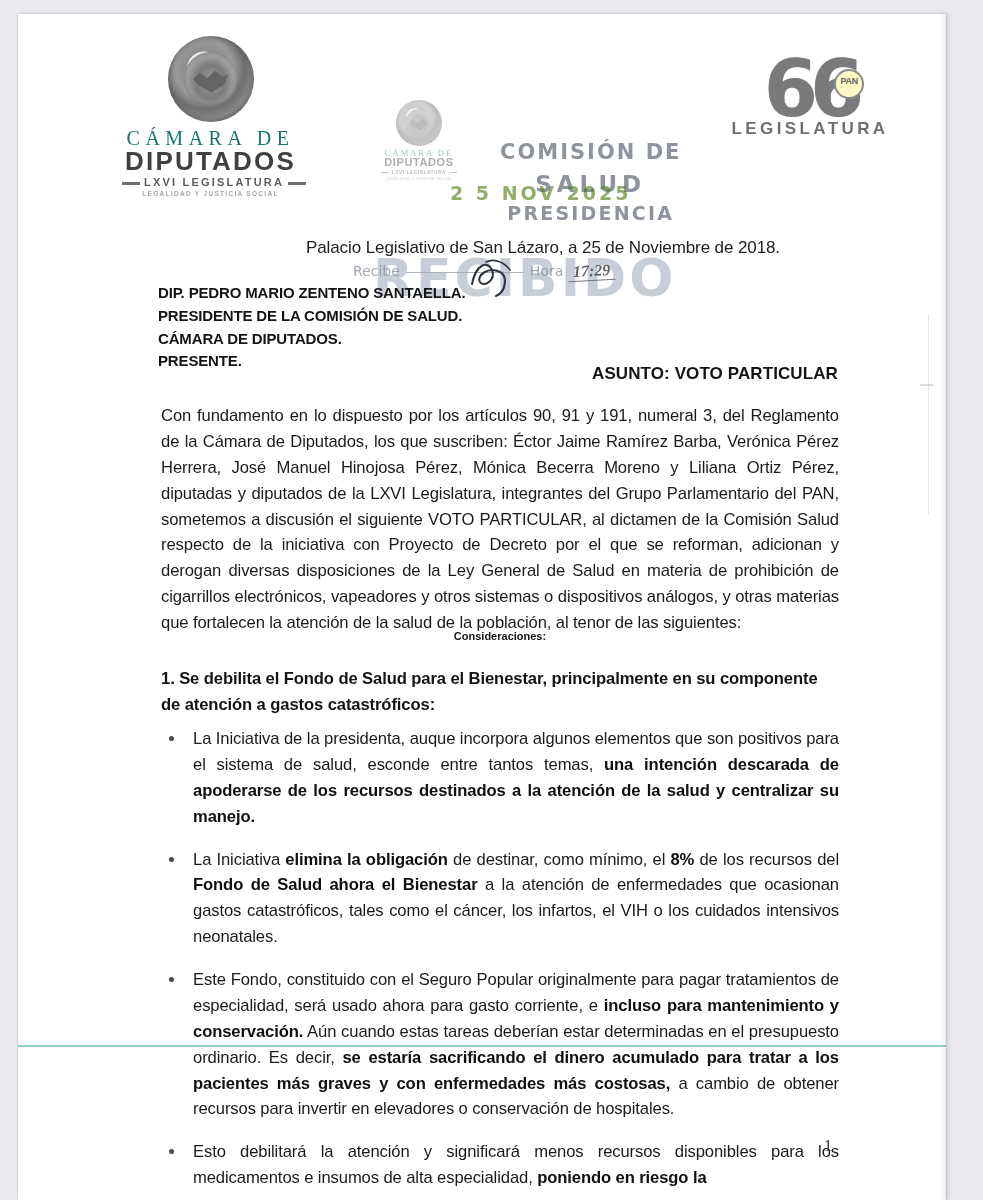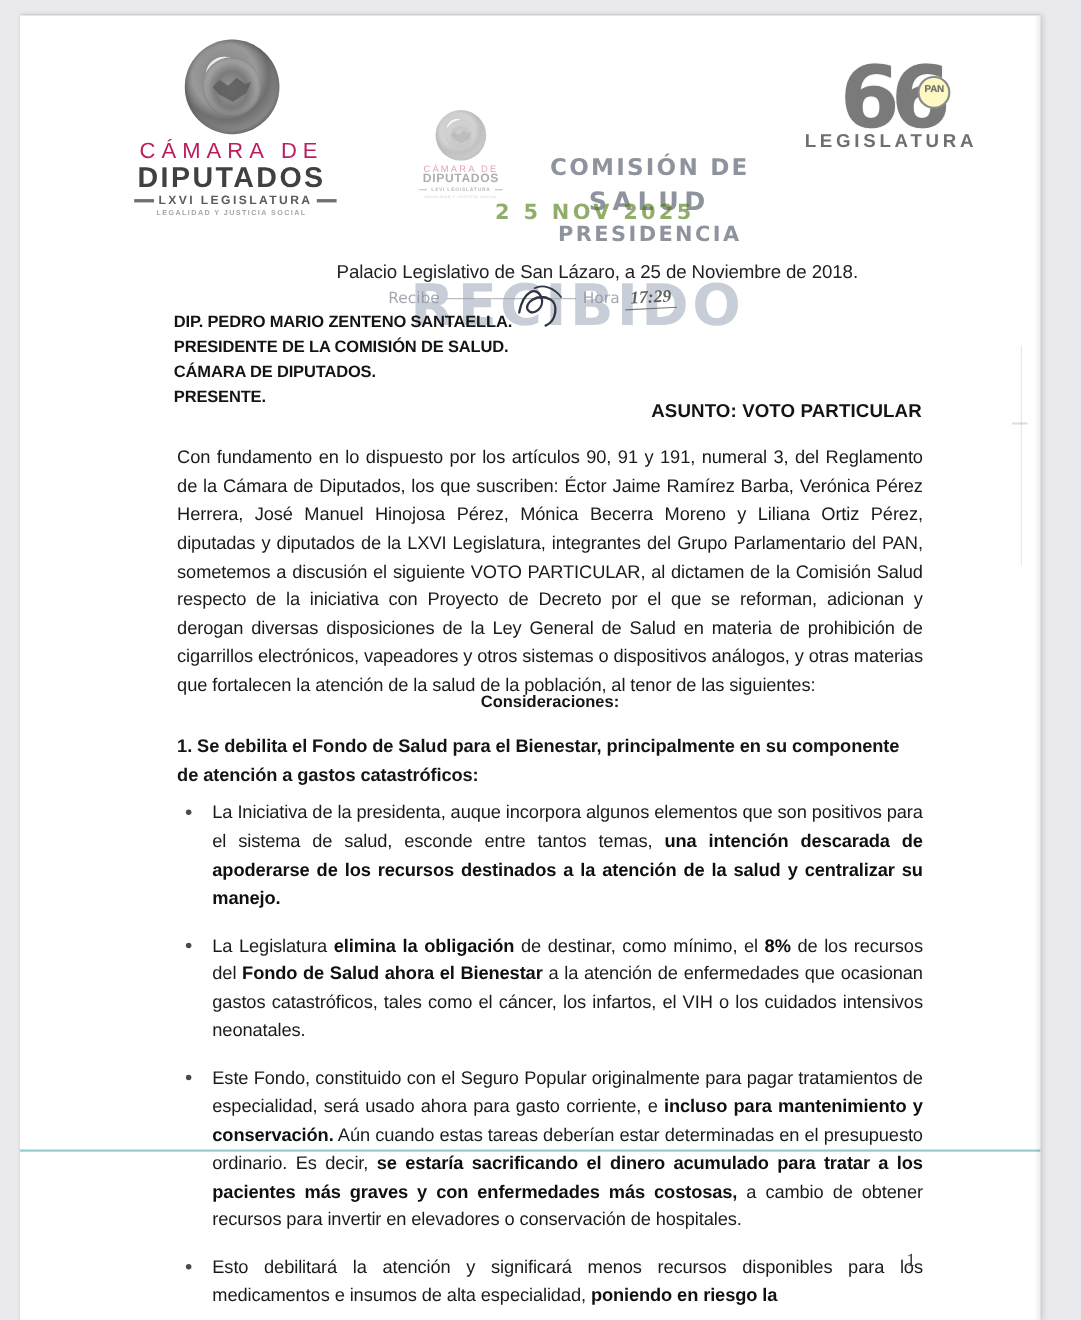--- a/index.html
+++ b/index.html
@@ -101,22 +101,23 @@
     left: 30%; top: 38%;
     width: 41%; height: 30%;
     background: #5c5c5c;
     clip-path: polygon(0% 40%, 18% 16%, 40% 36%, 62% 8%, 84% 30%, 100% 22%, 86% 62%, 52% 92%, 16% 66%);
     opacity: 0.85;
   }
   .camara-line1 {
     font-size: 20px;
     letter-spacing: 5.5px;
     font-weight: 400;
-    color: #be185d;
+    color: #0f766e;
     line-height: 1.05;
+    font-family: Liberation Serif, serif;
   }
   .camara-line2 {
     font-size: 26px;
     letter-spacing: 2.2px;
     font-weight: 700;
     color: #3d3d3d;
     line-height: 1.0;
     margin-top: -1px;
   }
   .camara-line3 {
@@ -330,21 +331,21 @@
     text-justify: inter-word;
     color: #1a1a1a;
     letter-spacing: -0.1px;
   }
   #consideraciones-heading {
     position: absolute;
     left: 143px;
     top: 616px;
     width: 678px;
     text-align: center;
-    font-size: 15px;
+    font-size: 11px;
     font-weight: 700;
     color: #141414;
   }
   #item-1 {
     position: absolute;
     left: 143px;
     top: 652px;
     width: 678px;
     font-size: 16.6px;
     font-weight: 700;
@@ -476,21 +477,21 @@
   <div class="doc-text" id="asunto">ASUNTO: VOTO PARTICULAR</div>
 
   <div class="doc-text" id="intro-paragraph">Con fundamento en lo dispuesto por los artículos 90, 91 y 191, numeral 3, del Reglamento de la Cámara de Diputados, los que suscriben: Éctor Jaime Ramírez Barba, Verónica Pérez Herrera, José Manuel Hinojosa Pérez, Mónica Becerra Moreno y Liliana Ortiz Pérez, diputadas y diputados de la LXVI Legislatura, integrantes del Grupo Parlamentario del PAN, sometemos a discusión el siguiente VOTO PARTICULAR, al dictamen de la Comisión Salud respecto de la iniciativa con Proyecto de Decreto por el que se reforman, adicionan y derogan diversas disposiciones de la Ley General de Salud en materia de prohibición de cigarrillos electrónicos, vapeadores y otros sistemas o dispositivos análogos, y otras materias que fortalecen la atención de la salud de la población, al tenor de las siguientes:</div>
 
   <div class="doc-text" id="consideraciones-heading">Consideraciones:</div>
 
   <div class="doc-text" id="item-1">1. Se debilita el Fondo de Salud para el Bienestar, principalmente en su componente de atención a gastos catastróficos:</div>
 
   <ul id="bullet-list" class="doc-text">
       <li><span class="bullet-dot"></span><span><span>La Iniciativa de la presidenta, auque incorpora algunos elementos que son positivos para el sistema de salud, esconde entre tantos temas, </span><b>una intención descarada de  apoderarse de los recursos destinados a la atención de la salud y centralizar su manejo.</b></span></li>
-      <li><span class="bullet-dot"></span><span><span>La Legislatura </span><b>elimina la obligación</b><span> de destinar, como mínimo, el </span><b>8%</b><span> de los recursos del </span><b>Fondo de Salud ahora el Bienestar</b><span> a la atención de enfermedades que ocasionan gastos catastróficos, tales como el cáncer, los infartos, el VIH o los cuidados intensivos neonatales.</span></span></li>
+      <li><span class="bullet-dot"></span><span><span>La Iniciativa </span><b>elimina la obligación</b><span> de destinar, como mínimo, el </span><b>8%</b><span> de los recursos del </span><b>Fondo de Salud ahora el Bienestar</b><span> a la atención de enfermedades que ocasionan gastos catastróficos, tales como el cáncer, los infartos, el VIH o los cuidados intensivos neonatales.</span></span></li>
       <li><span class="bullet-dot"></span><span><span>Este Fondo, constituido con el Seguro Popular originalmente para pagar tratamientos de especialidad, será usado ahora para gasto corriente, e </span><b>incluso para mantenimiento y conservación.</b><span> Aún cuando estas tareas deberían estar determinadas en el presupuesto ordinario. Es decir, </span><b>se estaría sacrificando el dinero acumulado para tratar a los pacientes más graves y con enfermedades más costosas,</b><span> a cambio de obtener recursos para invertir en elevadores o conservación de hospitales.</span></span></li>
       <li><span class="bullet-dot"></span><span><span>Esto debilitará la atención y significará menos recursos disponibles para los medicamentos e insumos de alta especialidad, </span><b>poniendo en riesgo la</b></span></li>
     </ul>
 
   <div id="scan-line"></div>
 
   <div id="page-number">1</div>
 
 </div>
 

